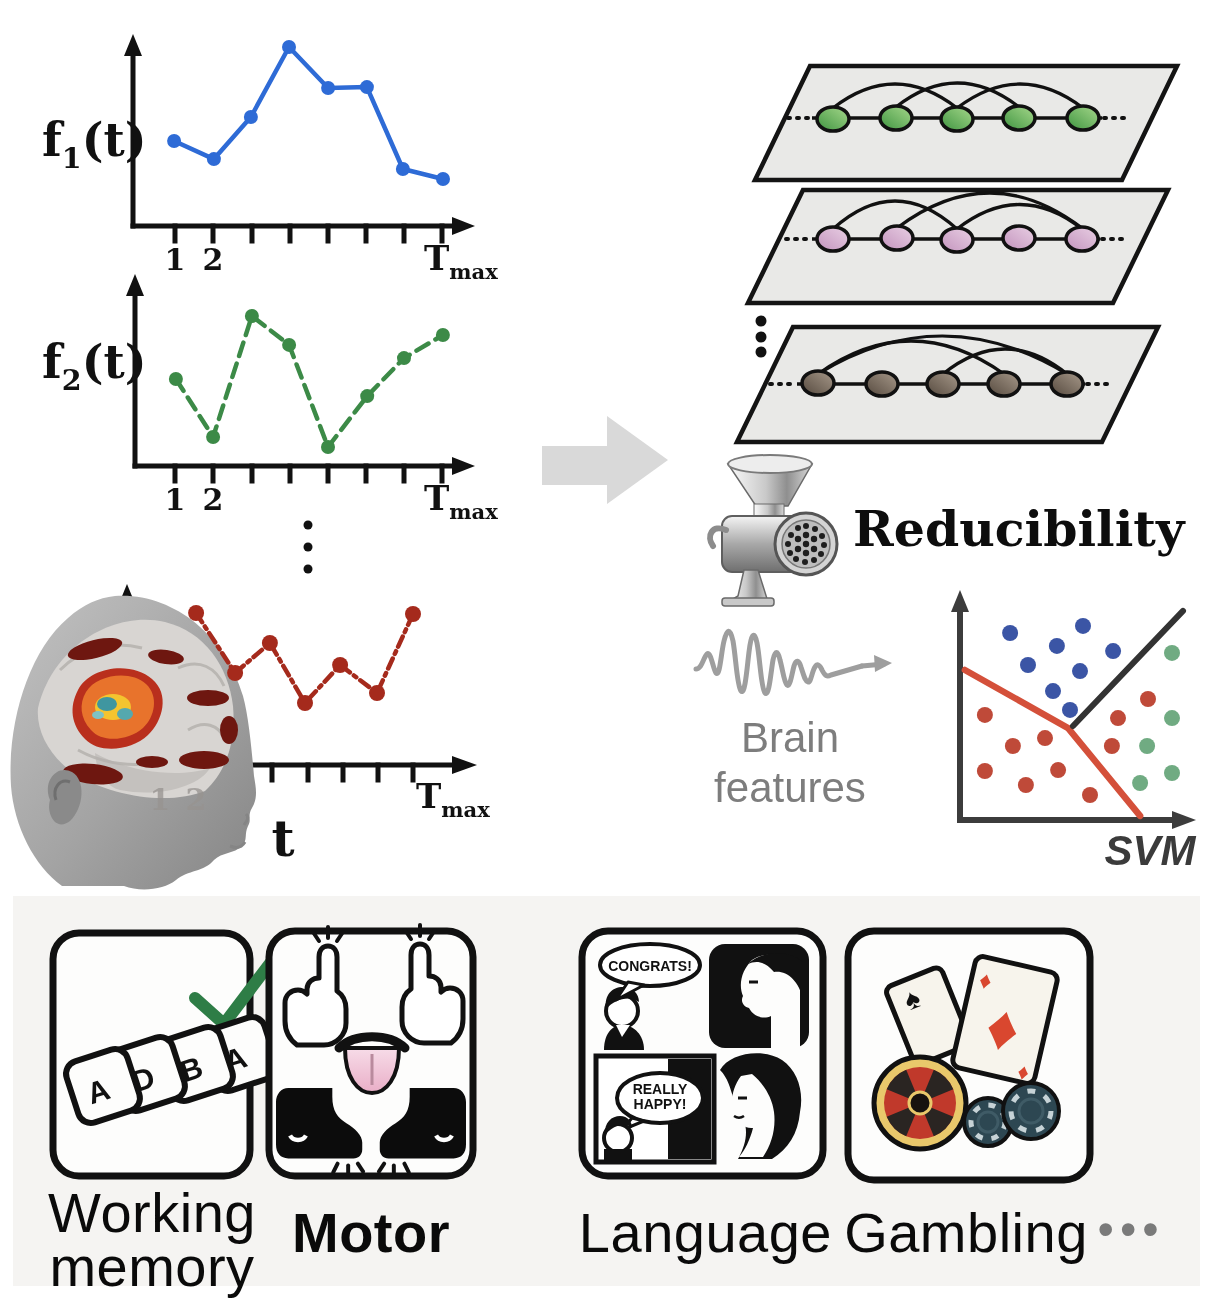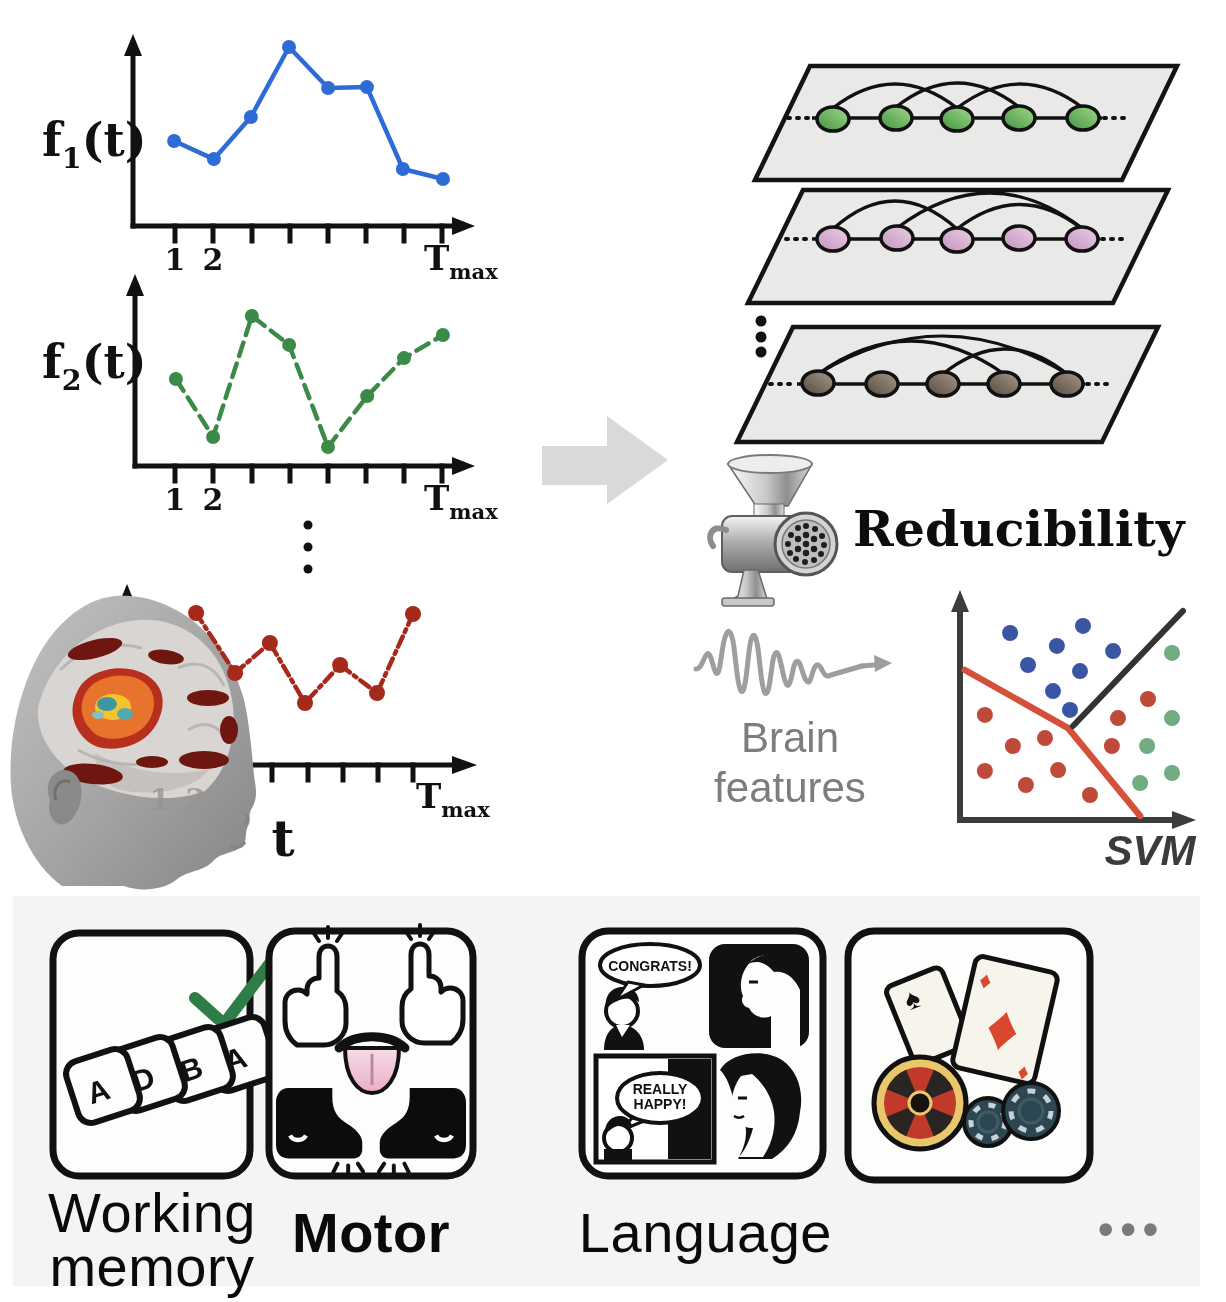--- a/index.html
+++ b/index.html
@@ -502,14 +502,15 @@
         <circle r="12" fill="none" stroke="#3f5b66" stroke-width="3"></circle>
       </g>
     </g>
   </g>
 </svg>
 
 <div class="task-label" style="left:22px;top:1178px;">Working
 memory</div>
 <div class="task-label" style="left:241px;top:1198px;font-weight:bold;">Motor</div>
 <div class="task-label" style="left:572px;top:1198px;text-align:right;">Language</div>
+<div class="task-label" style="left:836px;top:1198px;">Gambling</div>
 <div class="more-dots" style="left:1098px;top:1196px;">•••</div>
 </div>
 
 </body></html>

